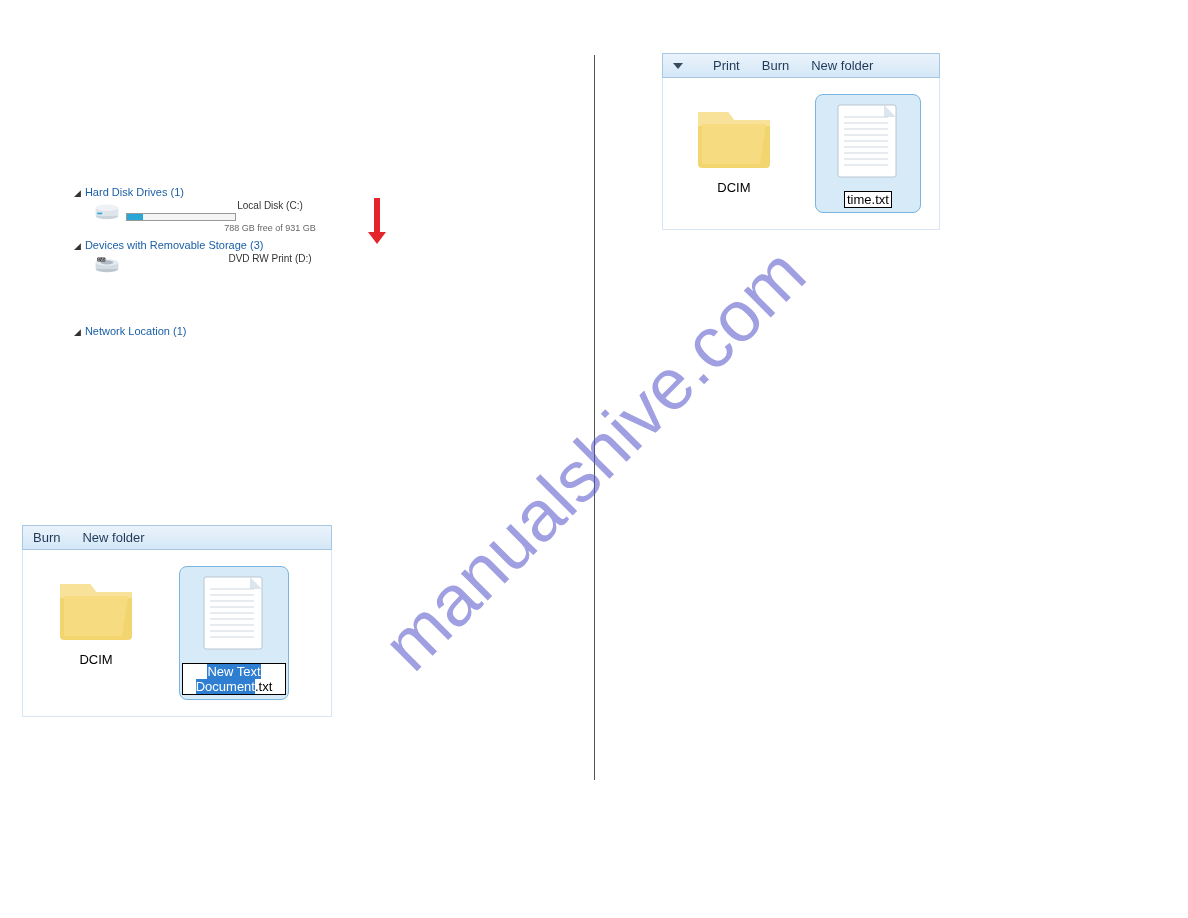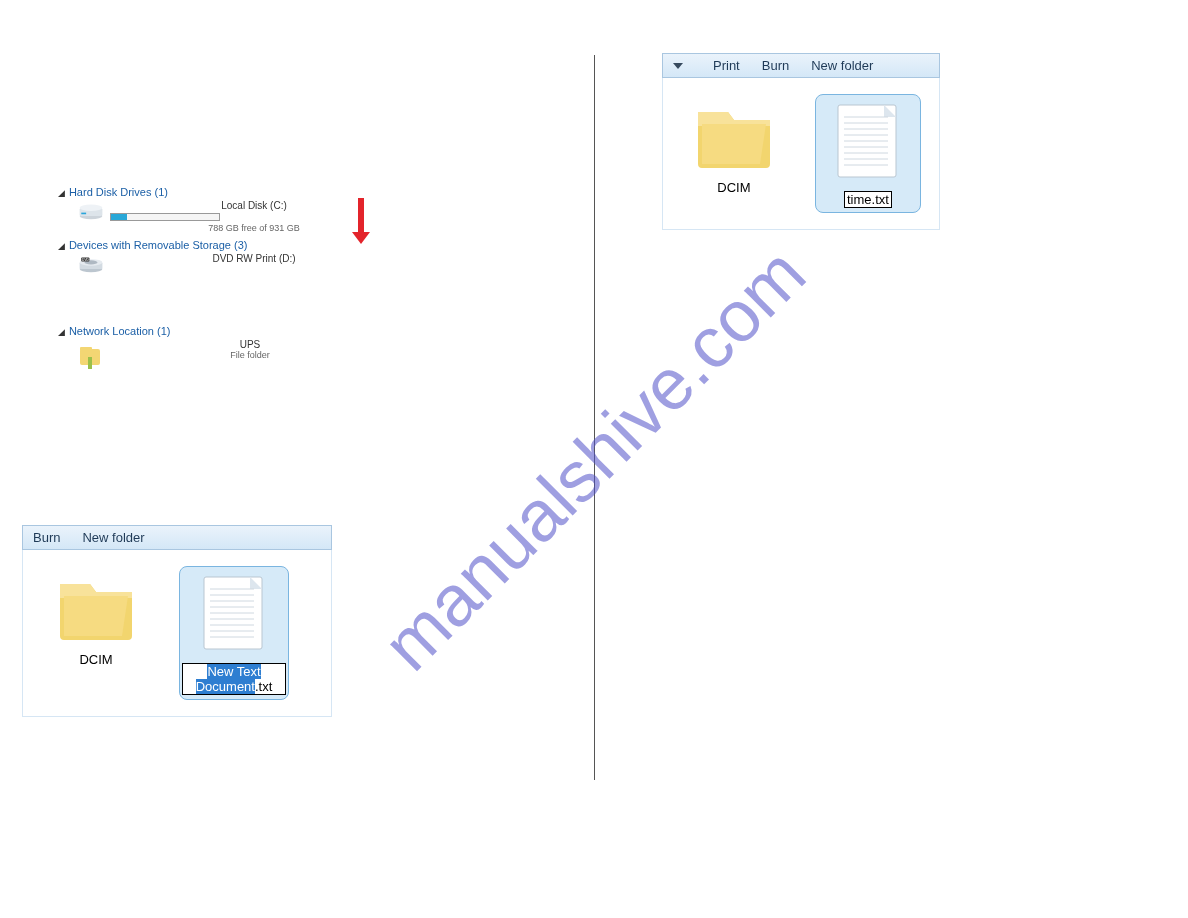--- a/index.html
+++ b/index.html
@@ -28,21 +28,21 @@
     color: rgba(80, 80, 200, 0.55);
     font-weight: 400;
     pointer-events: none;
     z-index: 100;
     white-space: nowrap;
   }
 
   
   .panel1 {
     position: absolute;
-    left: 58px;
+    left: 74px;
     top: 180px;
     width: 340px;
   }
   .group-header {
     color: #1b5fa6;
     font-size: 11px;
     margin: 6px 0 2px 0;
   }
   .group-header .tri {
     color: #333;
@@ -227,31 +227,20 @@
     <div class="drive-info">
       <div class="drive-name">DVD RW Print (D:)</div>
     </div>
   </div>
 
   <div class="arrow"></div>
 
 
   <div class="group-header" style="margin-top:50px;">
     <span class="tri">◢</span><span>Network Location (1)</span>
-  </div>
-  <div class="drive-row">
-    <svg class="ups-icon" viewBox="0 0 24 30">
-      <rect x="2" y="10" width="20" height="16" rx="2" fill="#f3d673"></rect>
-      <rect x="2" y="8" width="12" height="4" rx="1" fill="#f3d673"></rect>
-      <rect x="10" y="18" width="4" height="12" fill="#9bc04a"></rect>
-    </svg>
-    <div class="drive-info">
-      <div class="drive-name">UPS</div>
-      <div class="drive-free">File folder</div>
-    </div>
   </div>
 </div>
 
 <div class="panel2">
   <div class="toolbar">
     <span class="btn">Burn</span>
     <span class="btn">New folder</span>
   </div>
   <div class="file-area">
     <div class="file-item">

